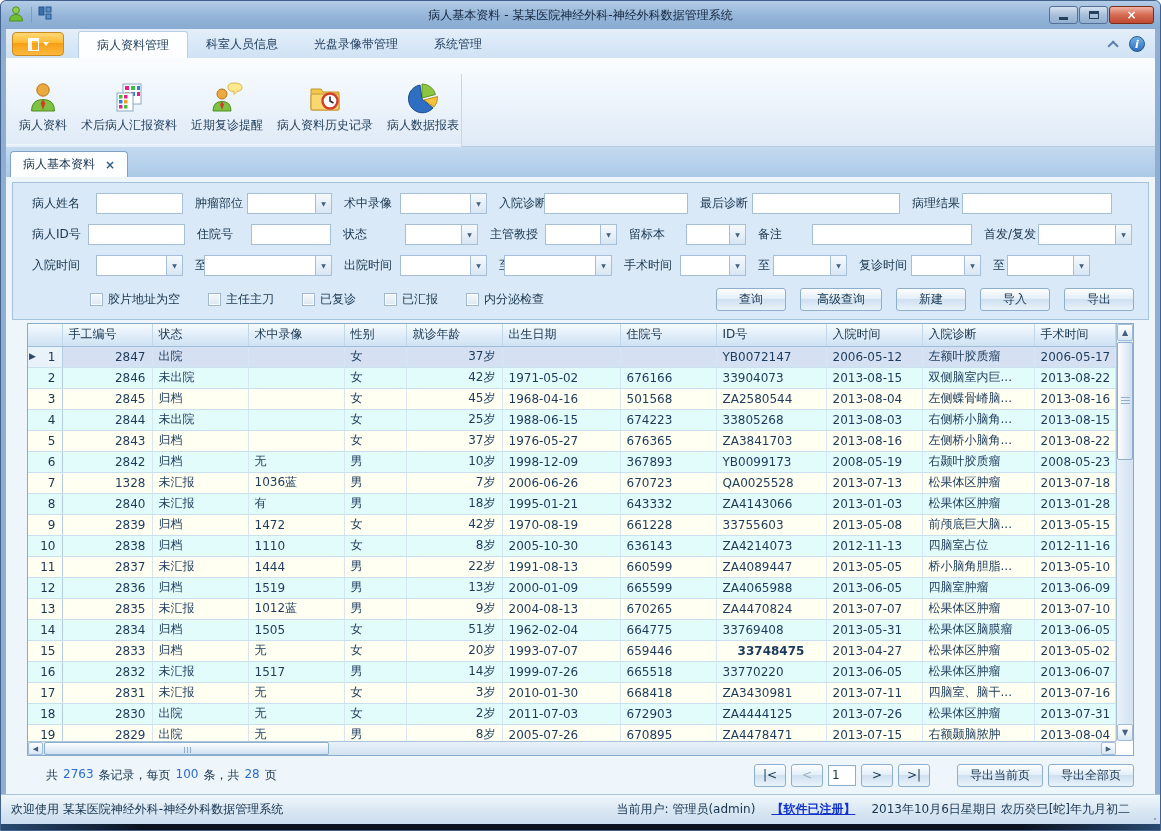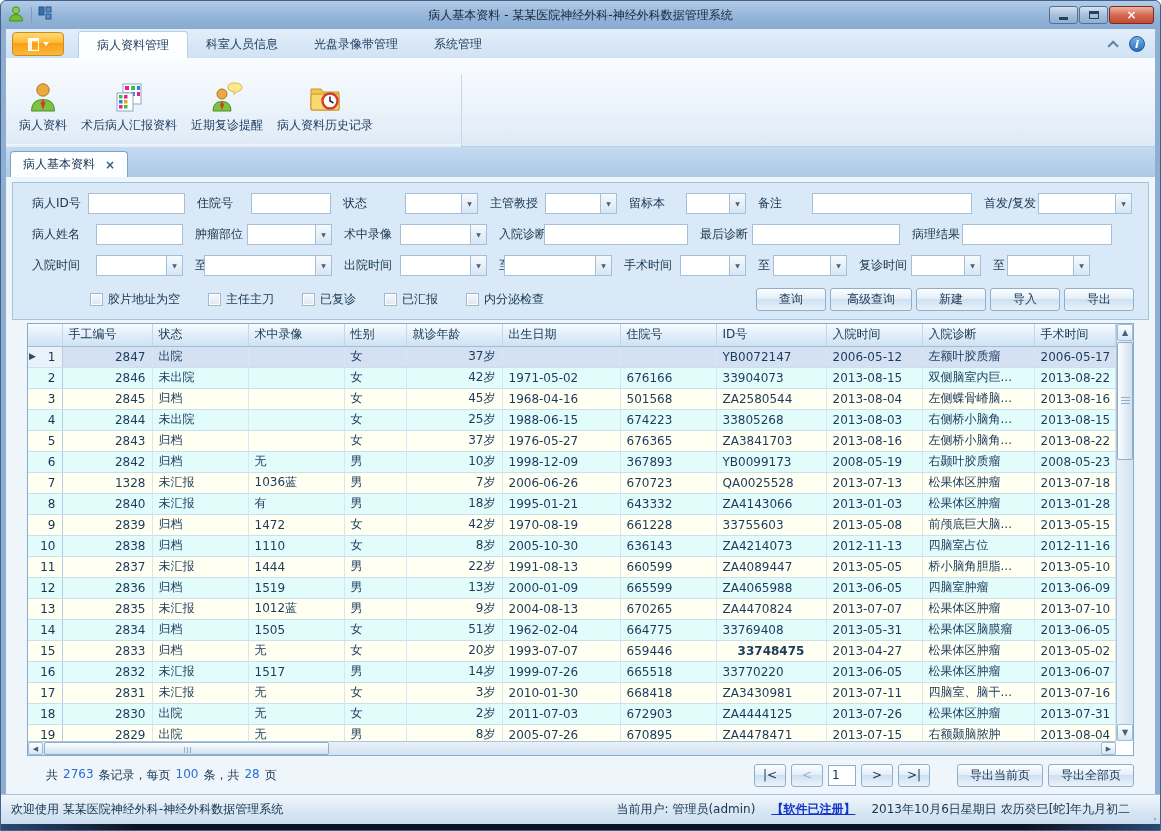--- a/index.html
+++ b/index.html
@@ -52,21 +52,21 @@
   .search-row + .search-row { margin-top:10px; }
   .fld-label { display:inline-block; white-space:nowrap; overflow:visible; color:#17344f; margin-right:0; flex:none; }
   .fld-text { height:21px; border:1px solid #a6bfd8; background:#fff; flex:none; margin-right:12px; padding:0 3px; font:inherit; color:#1b3a5c; }
   .combo { height:21px; border:1px solid #a6bfd8; background:#fff; display:flex; flex:none; margin-right:12px; }
   .combo-val { flex:1; }
   .combo-arrow { width:16px; border-left:1px solid #a6bfd8; background:linear-gradient(#f6fafd,#d7e6f4); display:flex; align-items:center; justify-content:center; font-size:6px; color:#44607e; }
   .filter-row { display:flex; align-items:center; padding-left:77px; padding-right:14px; margin-top:12px; }
   .chk { display:flex; align-items:center; gap:5px; margin-right:28px; }
   .chk-box { width:13px; height:13px; border:1px solid #9fb8d0; background:linear-gradient(#f4f8fc,#dde8f2); box-shadow:inset 0 0 0 1px #fff; }
   .chk-label { color:#17344f; }
-  .actions { margin-left:auto; display:flex; gap:4px; }
+  .actions { margin-left:auto; display:flex; gap:14px; }
   .btn { height:23px; border:1px solid #8eaece; border-radius:3px; background:linear-gradient(#fdfeff,#e4eff9 45%,#cfe0f0 50%,#e9f3fb); color:#17344f; font:inherit; }
   .action-btn { min-width:70px; }
   .action-btn:nth-child(2) { min-width:82px; }
 
   
   .grid-wrap { position:absolute; top:146px; left:21px; right:21px; bottom:38px; border:1px solid #88aacb; background:#fff; overflow:hidden; }
   .grid-table { border-collapse:collapse; table-layout:fixed; width:calc(100% - 17px); }
   .grid-table th { height:22px; font-weight:normal; text-align:left; padding:0 6px; color:#17344f; background:linear-gradient(#f6fbff,#dcebf8 60%,#cfe2f3); border-right:1px solid #c2d7ea; border-bottom:1px solid #9fbeda; white-space:nowrap; overflow:hidden; }
   .grid-table td { height:21px; padding:0 6px; border-right:1px solid #d6e7f3; border-bottom:1px solid #c9e0ef; white-space:nowrap; overflow:hidden; }
   tr.odd td { background:#fffff2; }
@@ -210,37 +210,67 @@
           <span class="rb-icon">
             <svg width="34" height="34" viewBox="0 0 34 34">
               <path d="M3 8 l10 0 2 3 16 0 0 18 -28 0 z" fill="#f2c94c" stroke="#c9952c"></path>
               <rect x="3" y="13" width="28" height="16" rx="2" fill="#f7d96f" stroke="#c9952c"></rect>
               <circle cx="22" cy="20" r="7.5" fill="#fff" stroke="#d43b2a" stroke-width="2.4"></circle>
               <path d="M22 15.5 L22 20 L25.5 22" stroke="#2a2a2a" stroke-width="1.6" fill="none"></path>
             </svg>
           </span>
           <span class="rb-label">病人资料历史记录</span>
         </div>
+        <div class="rb-btn">
+          <span class="rb-icon">
+            <svg width="34" height="34" viewBox="0 0 34 34">
+              <path d="M16 17 L16 3 A14 14 0 0 1 29.5 13.5 z" fill="#8cc63f" stroke="#5f9422"></path>
+              <path d="M18 19 L31.5 15.5 A14 14 0 0 1 28 26 z" fill="#f5c33b" stroke="#c08f1a"></path>
+              <path d="M16 18 L27 27 A14 14 0 1 1 14 4 z" fill="#2f6fc1" stroke="#1c4a8c"></path>
+            </svg>
+          </span>
+          <span class="rb-label">病人数据报表</span>
+        </div>
       </div>
       <div class="rg-caption">病人资料管理</div>
       <span class="dlg-launch"></span>
     </div>
   </div>
 
   <div class="docstrip">
     <div class="doc-tab">
       <span>病人基本资料</span>
       <span class="doc-close">×</span>
     </div>
   </div>
 
   <div class="content">
 
     <div class="search-panel">
       <div>
+          <div class="search-row">
+            <span class="fld-label" style="width: 64px;">病人姓名</span>
+            <input class="fld-text" style="width: 87px;">
+            <span class="fld-label" style="width: 52px;">肿瘤部位</span>
+            <div class="combo" style="width: 85px;">
+              <span class="combo-val"></span>
+              <span class="combo-arrow">▼</span>
+            </div>
+            <span class="fld-label" style="width: 56px;">术中录像</span>
+            <div class="combo" style="width: 87px;">
+              <span class="combo-val"></span>
+              <span class="combo-arrow">▼</span>
+            </div>
+            <span class="fld-label" style="width: 45px;">入院诊断</span>
+            <input class="fld-text" style="width: 144px;">
+            <span class="fld-label" style="width: 52px;">最后诊断</span>
+            <input class="fld-text" style="width: 148px;">
+            <span class="fld-label" style="width: 50px;">病理结果</span>
+            <input class="fld-text" style="width: 150px;">
+          </div>
           <div class="search-row">
             <span class="fld-label" style="width: 56px;">病人ID号</span>
             <input class="fld-text" style="width: 97px;">
             <span class="fld-label" style="width: 54px;">住院号</span>
             <input class="fld-text" style="width: 80px;">
             <span class="fld-label" style="width: 62px;">状态</span>
             <div class="combo" style="width: 73px;">
               <span class="combo-val"></span>
               <span class="combo-arrow">▼</span>
             </div>
@@ -254,40 +284,20 @@
               <span class="combo-val"></span>
               <span class="combo-arrow">▼</span>
             </div>
             <span class="fld-label" style="width: 54px;">备注</span>
             <input class="fld-text" style="width: 160px;">
             <span class="fld-label" style="width: 54px;">首发/复发</span>
             <div class="combo" style="width: 94px;">
               <span class="combo-val"></span>
               <span class="combo-arrow">▼</span>
             </div>
-          </div>
-          <div class="search-row">
-            <span class="fld-label" style="width: 64px;">病人姓名</span>
-            <input class="fld-text" style="width: 87px;">
-            <span class="fld-label" style="width: 52px;">肿瘤部位</span>
-            <div class="combo" style="width: 85px;">
-              <span class="combo-val"></span>
-              <span class="combo-arrow">▼</span>
-            </div>
-            <span class="fld-label" style="width: 56px;">术中录像</span>
-            <div class="combo" style="width: 87px;">
-              <span class="combo-val"></span>
-              <span class="combo-arrow">▼</span>
-            </div>
-            <span class="fld-label" style="width: 45px;">入院诊断</span>
-            <input class="fld-text" style="width: 144px;">
-            <span class="fld-label" style="width: 52px;">最后诊断</span>
-            <input class="fld-text" style="width: 148px;">
-            <span class="fld-label" style="width: 50px;">病理结果</span>
-            <input class="fld-text" style="width: 150px;">
           </div>
           <div class="search-row">
             <span class="fld-label" style="width: 64px;">入院时间</span>
             <div class="combo" style="width: 87px;">
               <span class="combo-val"></span>
               <span class="combo-arrow">▼</span>
             </div>
             <span class="fld-label" style="width: 9px;">至</span>
             <div class="combo" style="width: 128px;">
               <span class="combo-val"></span>

